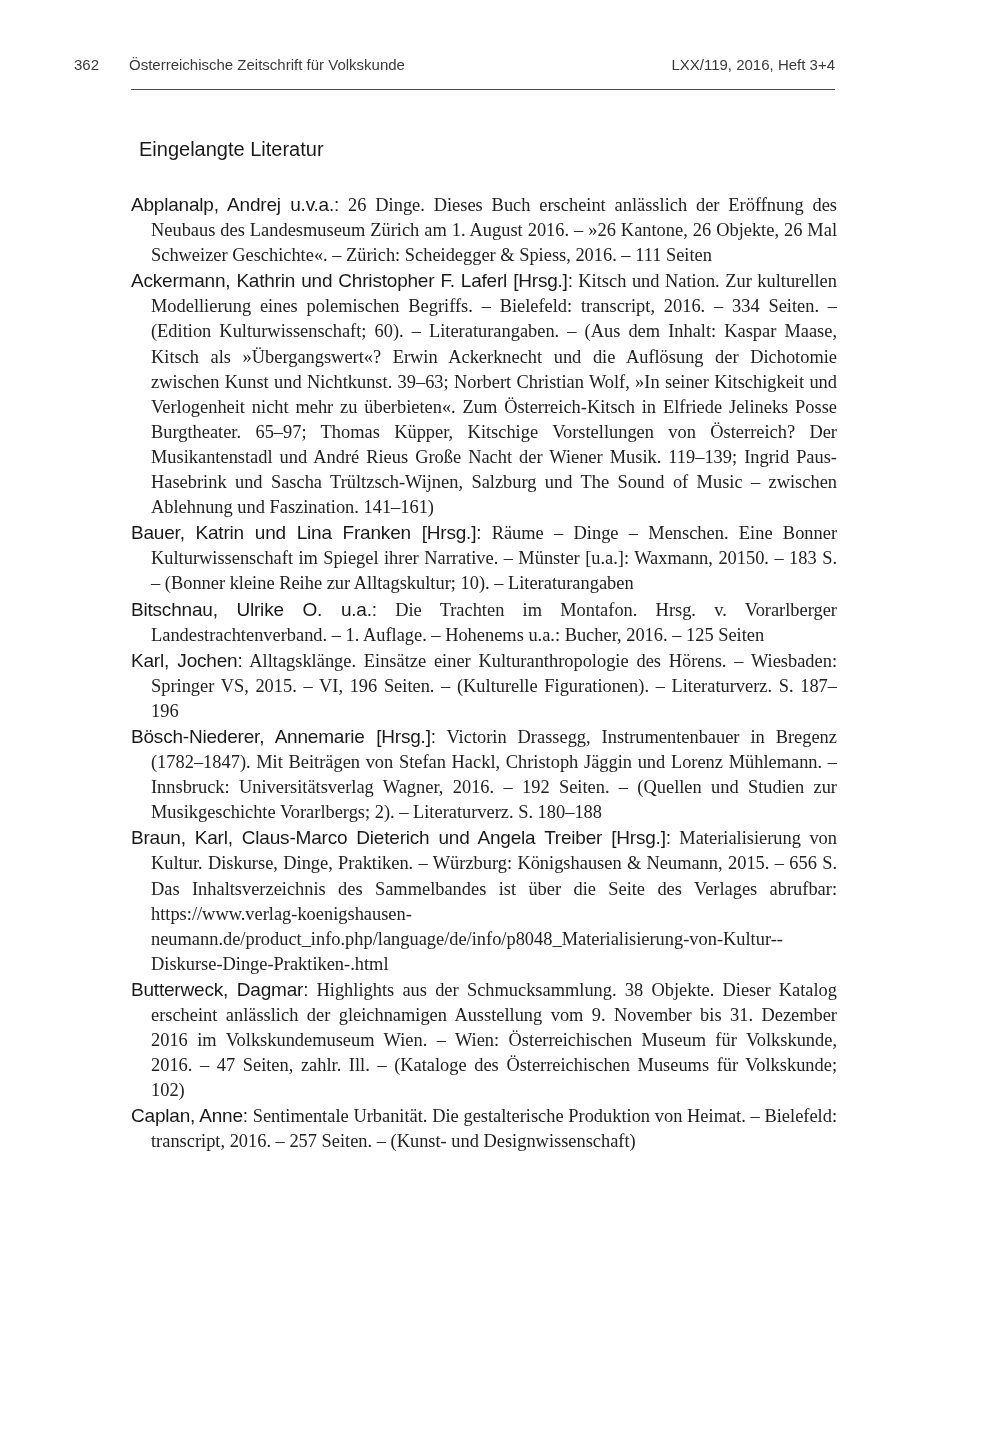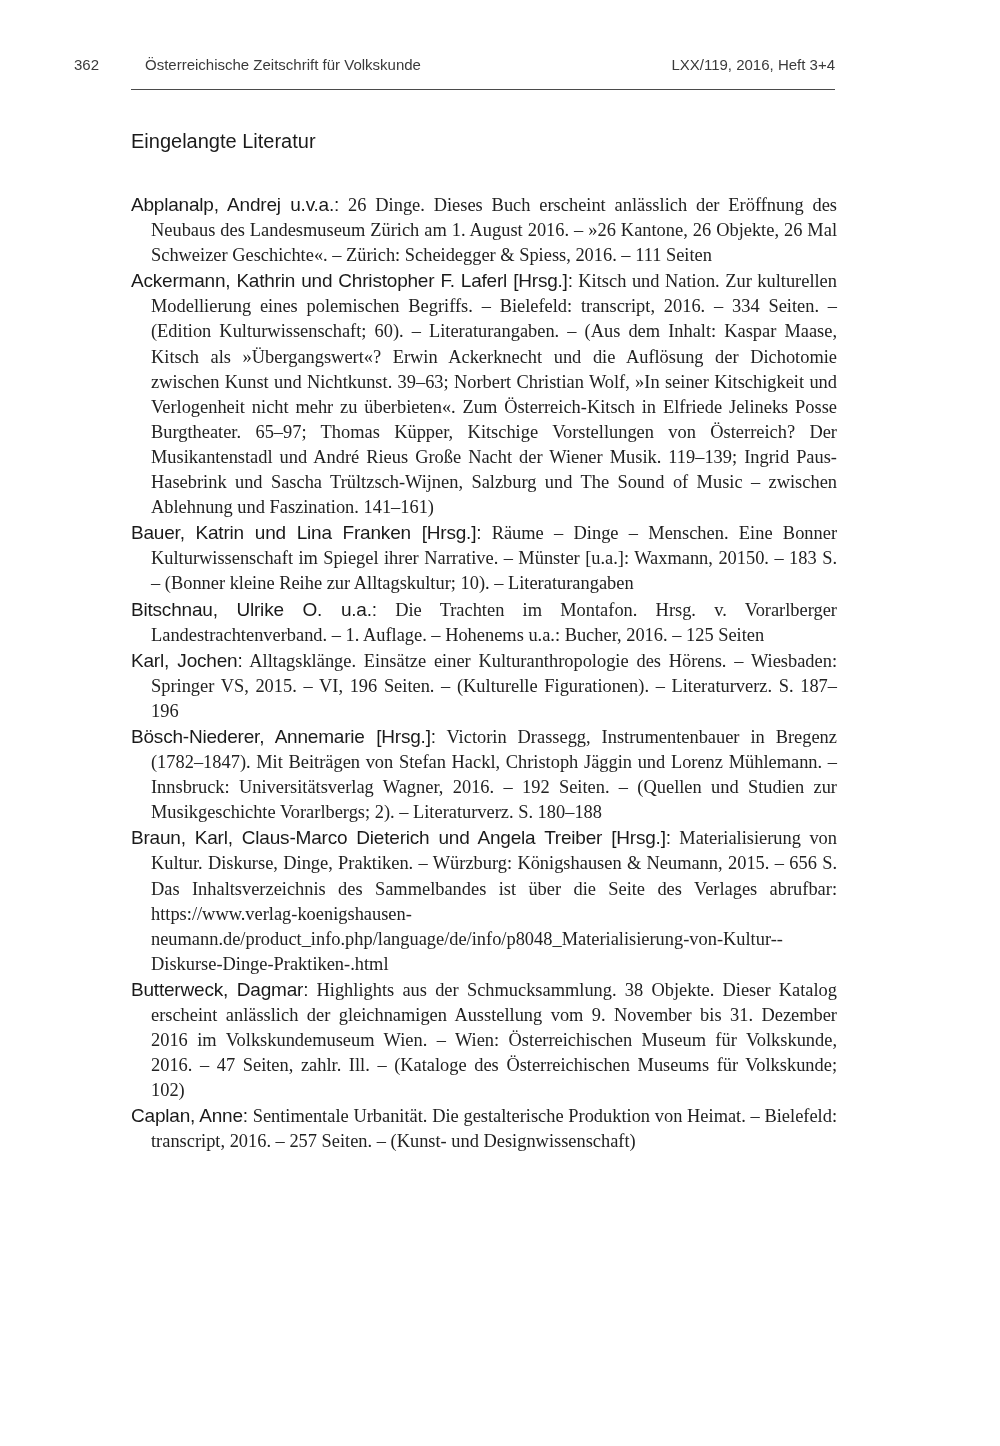--- a/index.html
+++ b/index.html
@@ -1,22 +1,22 @@
 <!DOCTYPE html>
 <html><head>
   <meta charset="utf-8">
   <style>
     html, body { margin: 0; padding: 0; background: #ffffff; }
     body { width: 1000px; height: 1446px; position: relative; overflow: hidden; color: #1a1a1a; }
     .header { position: absolute; left: 0; top: 56px; width: 1000px; height: 24px; font-family: "Liberation Sans", sans-serif; font-size: 15px; color: #3a3a3a; }
     .page-no { position: absolute; left: 74px; top: 0; }
-    .journal { position: absolute; left: 145px; top: 0; }
+    .journal { position: absolute; left: 129px; top: 0; }
     .issue { position: absolute; right: 165px; top: 0; }
     .rule { position: absolute; left: 131px; top: 89px; width: 704px; height: 1px; background: #4a4a4a; }
-    .section-title { position: absolute; left: 131px; top: 130px; font-family: "Liberation Sans", sans-serif; font-size: 20px; color: #1a1a1a; margin: 0; font-weight: normal; }
+    .section-title { position: absolute; left: 131px; top: 130px; font-family: "Liberation Sans", sans-serif; font-size: 20px; color: #1a1a1a; margin: 8px; font-weight: normal; }
     .entries { position: absolute; left: 131px; top: 192px; width: 706px; }
     .entry { font-family: "Liberation Serif", serif; font-size: 18.4px; line-height: 25.1px; padding-left: 20px; text-indent: -20px; text-align: justify; margin: 0; color: #222; }
     .author { font-family: "Liberation Sans", sans-serif; font-size: 19px; color: #1a1a1a; letter-spacing: -0.2px; }
   </style>
 </head>
 <body>
 
 <div class="header">
   <span class="page-no">362</span>
   <span class="journal">Österreichische Zeitschrift für Volkskunde</span>

